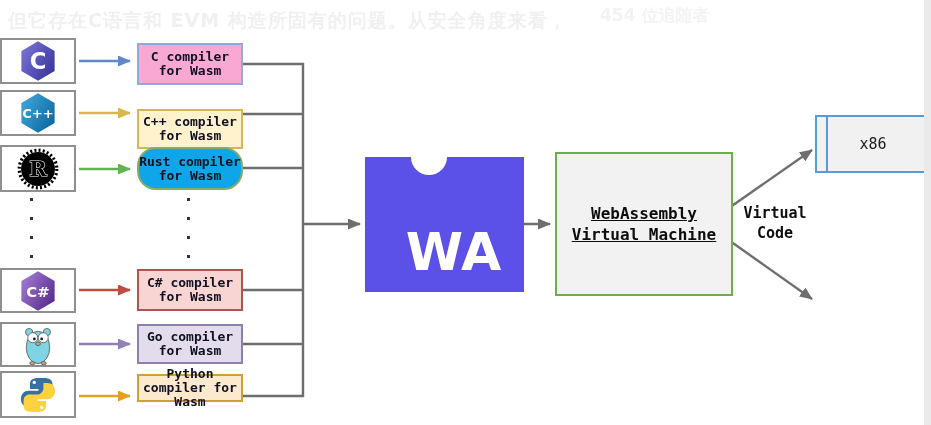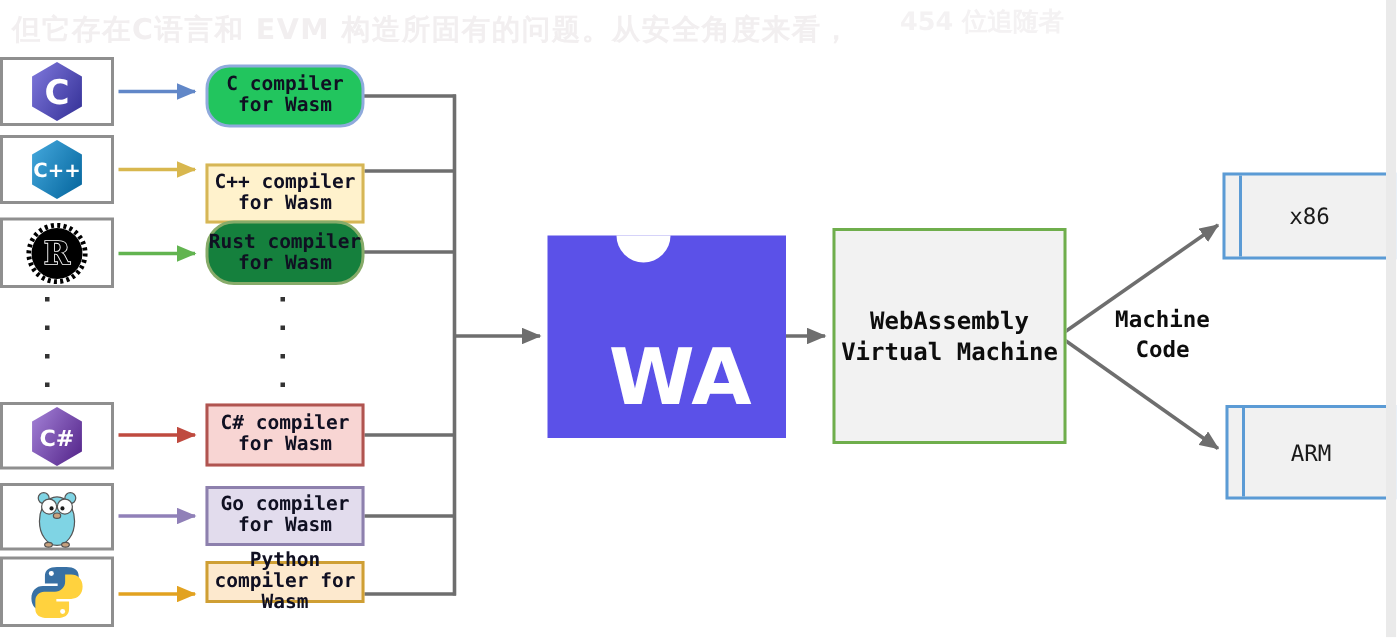--- a/index.html
+++ b/index.html
@@ -16,43 +16,43 @@
   .connectors{position:absolute;left:0;top:0;z-index:1;}
 
   
   .ibox{position:absolute;left:0;width:76px;background:#fff;border:2px solid #8f8f8f;
         box-sizing:border-box;display:flex;align-items:center;justify-content:center;z-index:2;}
 
   
   .cbox{position:absolute;left:137px;width:106px;box-sizing:border-box;border:2px solid;
         display:flex;align-items:center;justify-content:center;text-align:center;
         font:bold 13px/14px "DejaVu Sans Mono",monospace;color:#101022;z-index:2;}
-  .cb0{background:#22c55e;border-color:#8faadc;border-radius:16px;}
+  .cb0{background:#f9a8d4;border-color:#8faadc;}
   .cb1{background:#fff2cc;border-color:#d6b656;margin-top:15px;}
-  .cb2{background:#15803d;border-color:#87ab69;border-radius:19px;}
+  .cb2{background:#0ea5e9;border-color:#87ab69;border-radius:19px;}
   .cb3{background:#f8d5d3;border-color:#b05450;}
   .cb4{background:#e2dced;border-color:#8d80ad;}
   .cb5{background:#fde9ce;border-color:#cf9f34;}
 
   
   .dots{position:absolute;display:flex;flex-direction:column;gap:16px;z-index:2;}
   .dot{width:3px;height:3px;background:#333;}
 
   
   .wa{position:absolute;left:365px;top:157px;width:137px;height:135px;background:#5b51e8;
       overflow:hidden;z-index:2;padding-left:22px;}
   .wa-notch{position:absolute;top:-18px;left:46px;width:36px;height:36px;border-radius:50%;background:#fff;}
   .wa-text{position:absolute;left:0;right:0;bottom:14px;text-align:center;transform:translateX(9px);
            font:bold 52px/52px "DejaVu Sans",sans-serif;color:#ffffff;}
 
   
-  .vmbox{position:absolute;left:555px;top:152px;width:156px;height:144px;background:#f2f2f2;
+  .vmbox{position:absolute;left:555px;top:152px;width:178px;height:144px;background:#f2f2f2;
          border:2.5px solid #6fae4c;box-sizing:border-box;display:flex;align-items:center;
          justify-content:center;text-align:center;padding:6px 2px;
-         font:bold 16px/21px "DejaVu Sans Mono",monospace;color:#0d0d0d;z-index:2;}
+         font:bold 16px/21px "DejaVu Sans Mono",monospace;color:#0d0d0d;z-index:2;text-decoration:underline;}
 
   
   .mcode{position:absolute;left:727px;top:203px;width:96px;text-align:center;
          font:bold 15px/20px "DejaVu Sans Mono",monospace;color:#0d0d0d;z-index:2;}
 
   
   .target{position:absolute;background:#f1f1f1;border:2px solid #5b9bd5;box-sizing:border-box;
           display:flex;align-items:center;justify-content:center;
           font:15px/16px "DejaVu Sans Mono",monospace;color:#1a1a1a;z-index:2;}
   .target::before{content:"";position:absolute;left:9px;top:0;bottom:0;width:2px;background:#5b9bd5;}
@@ -207,20 +207,19 @@
       <div class="dot"></div>
   </div>
 
   <div class="wa">
     <div class="wa-notch"></div>
     <div class="wa-text">WA</div>
   </div>
 
   <div class="vmbox">WebAssembly Virtual Machine</div>
 
-  <div class="mcode">Machine Code</div>
+  <div class="mcode">Virtual Code</div>
 
   <div class="target t-x86">x86</div>
-  <div class="target t-arm">ARM</div>
 
   <div class="edge"></div>
 
 </div>
 
 </body></html>

